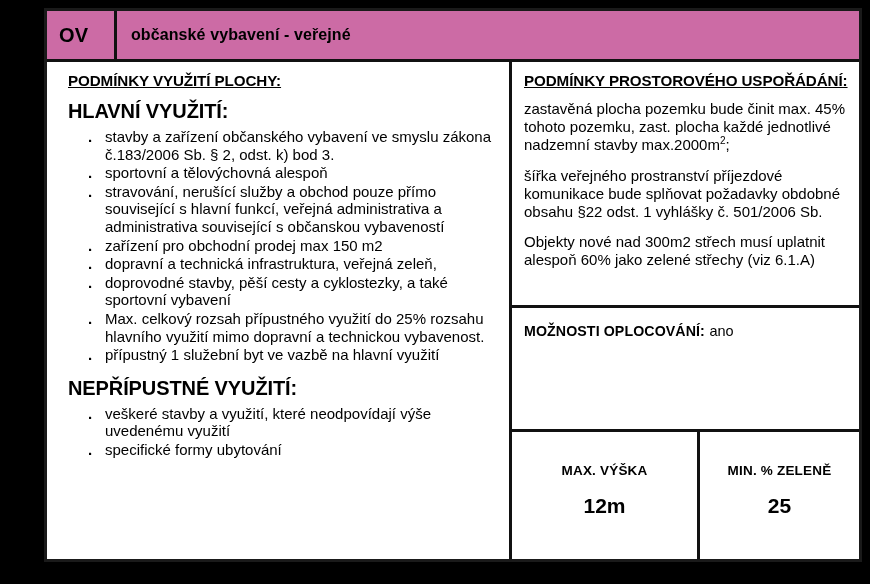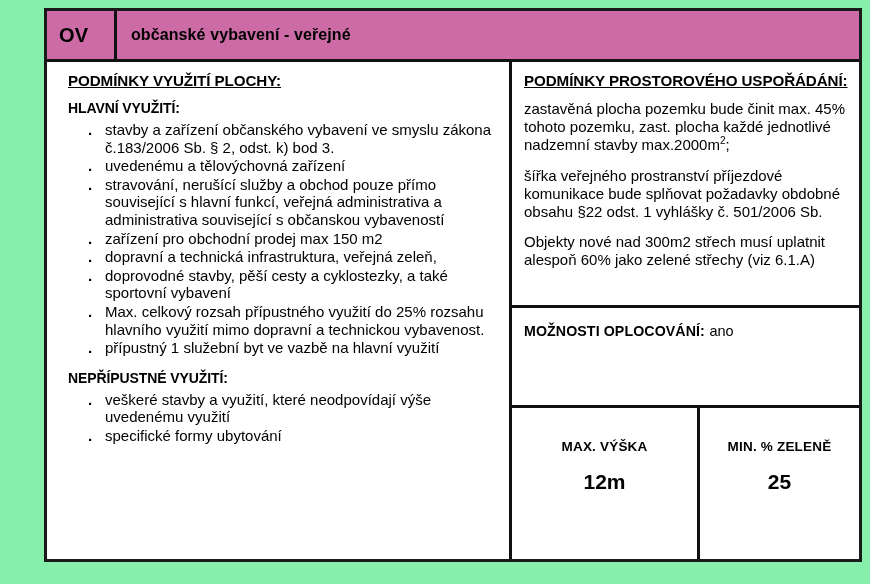--- a/index.html
+++ b/index.html
@@ -12,21 +12,21 @@
   }
   body {
     font-family: "Liberation Sans", sans-serif;
     color: #000000;
   }
 
   #sheet {
     position: absolute;
     left: 0; top: 0;
     width: 870px; height: 584px;
-    background: #86efac;
+    background: #000000;
   }
 
   
   .table-outer {
     position: absolute;
     left: 44px;
     top: 8px;
     width: 818px;
     height: 554px;
     box-sizing: border-box;
@@ -94,21 +94,21 @@
   
   .sec-head-ul {
     font-weight: bold;
     font-size: 15.2px;
     text-decoration: underline;
     margin: 2px 0 11px 0;
     letter-spacing: -.1px;
   }
   .sec-head {
     font-weight: bold;
-    font-size: 14px;
+    font-size: 20px;
     margin: 0 0 5px 0;
     letter-spacing: -.1px;
   }
   .gap-before { margin-top: 13px; }
 
   ul.bl {
     list-style: none;
     margin: 0 0 0 0;
     padding: 0 0 0 18px;
   }
@@ -134,21 +134,21 @@
   .rc-top {
     box-sizing: border-box;
     padding: 8px 10px 6px 12px;
     height: 246px;
     border-bottom: 3px solid #111;
     overflow: hidden;
   }
   .rc-mid {
     box-sizing: border-box;
     padding: 14px 2px 6px 12px;
-    height: 100px;
+    height: 124px;
     border-bottom: 3px solid #111;
     overflow: hidden;
   }
   .rc-bottom {
     flex: 1;
     display: flex;
     overflow: hidden;
   }
   .rc-cell {
     box-sizing: border-box;
@@ -213,21 +213,21 @@
         <div class="sec-head-ul">PODMÍNKY VYUŽITÍ PLOCHY:</div>
 
         <div class="sec-head">HLAVNÍ VYUŽITÍ:</div>
         <ul class="bl">
           <li>
             <span class="bullet">.</span>
             <span class="txt">stavby a zařízení občanského vybavení ve smyslu zákona č.183/2006 Sb. § 2, odst. k) bod 3.</span>
           </li>
           <li>
             <span class="bullet">.</span>
-            <span class="txt">uvedenému a tělovýchovná zařízení</span>
+            <span class="txt">sportovní a tělovýchovná alespoň</span>
           </li>
         </ul>
 
         <ul class="bl">
           <li>
             <span class="bullet">.</span>
             <span class="txt">stravování, nerušící služby a obchod pouze přímo související s hlavní funkcí, veřejná administrativa a administrativa související s občanskou vybaveností</span>
           </li>
           <li>
             <span class="bullet">.</span>

